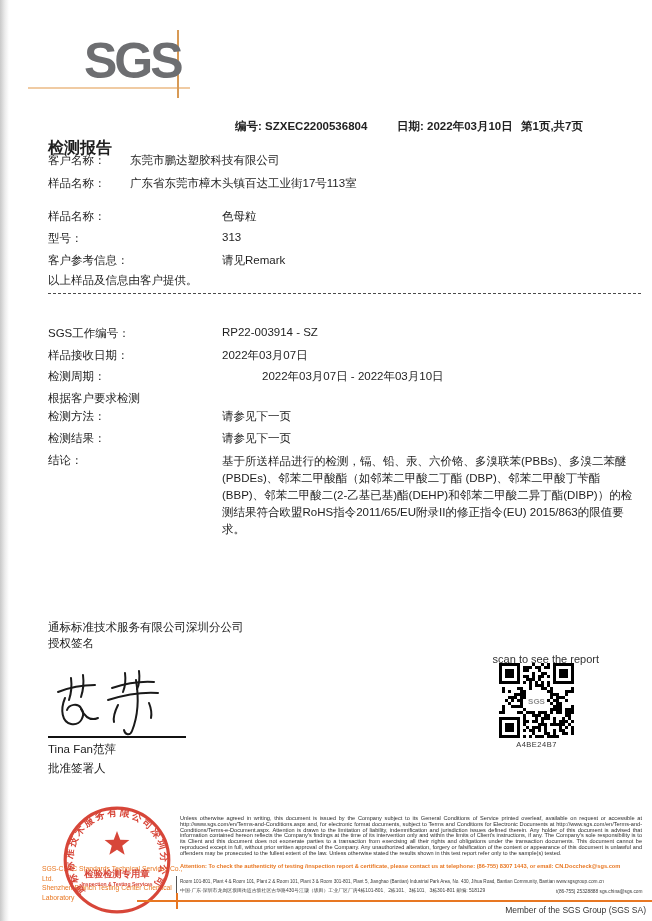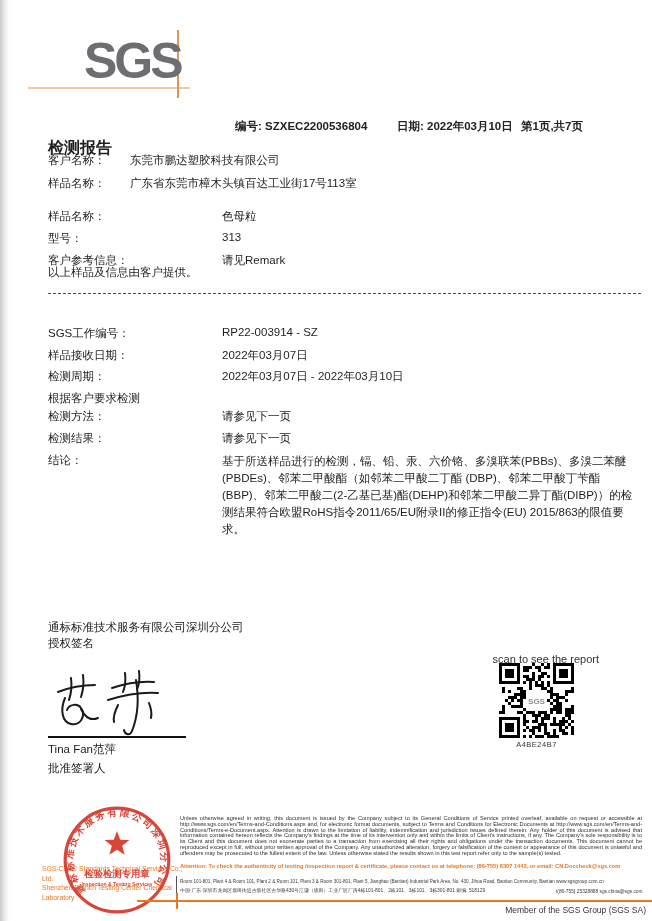--- a/index.html
+++ b/index.html
@@ -97,35 +97,35 @@
     <span class="val">色母粒</span>
   </div>
   <div class="row" style="top:231px;">
     <span class="lbl lblw-wide">型号：</span>
     <span class="val">313</span>
   </div>
   <div class="row" style="top:253px;">
     <span class="lbl lblw-wide">客户参考信息：</span>
     <span class="val">请见Remark</span>
   </div>
-  <div class="row" style="top:265px;">
+  <div class="row" style="top:273px;">
     <span>以上样品及信息由客户提供。</span>
   </div>
 
   <div class="dashed-sep"></div>
 
   <div class="row" style="top:326px;">
     <span class="lbl lblw-wide">SGS工作编号：</span>
     <span class="val">RP22-003914 - SZ</span>
   </div>
   <div class="row" style="top:348px;">
     <span class="lbl lblw-wide">样品接收日期：</span>
     <span class="val">2022年03月07日</span>
   </div>
-  <div class="row" style="top:369px;">
+  <div class="row" style="top:369px;gap:40px;">
     <span class="lbl lblw-wide">检测周期：</span>
     <span class="val">2022年03月07日 - 2022年03月10日</span>
   </div>
   <div class="row" style="top:391px;">
     <span class="val">根据客户要求检测</span>
   </div>
   <div class="row" style="top:409px;">
     <span class="lbl lblw-wide">检测方法：</span>
     <span class="val">请参见下一页</span>
   </div>

